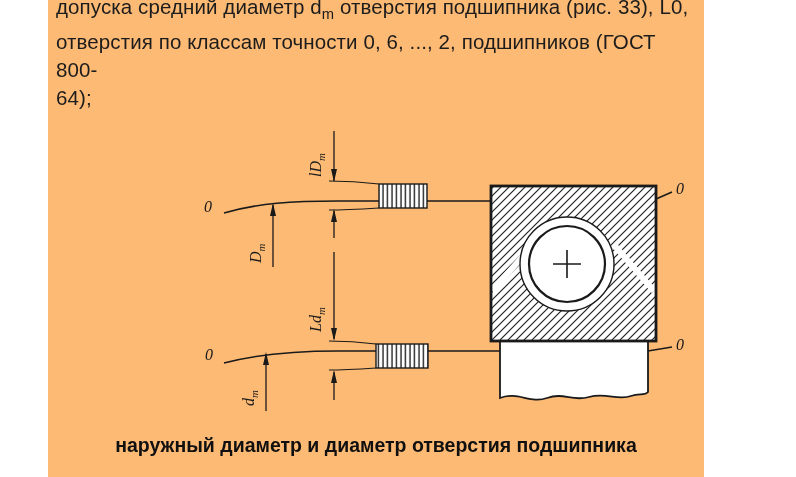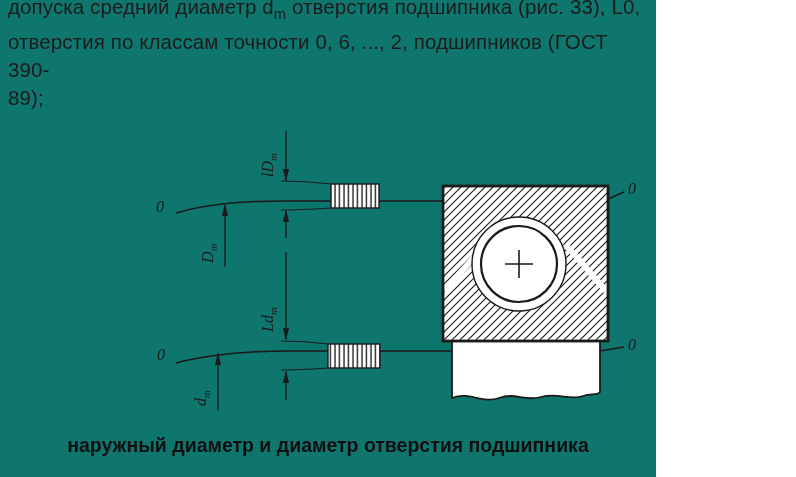--- a/index.html
+++ b/index.html
@@ -1,18 +1,18 @@
 <!DOCTYPE html>
 <html><head>
 <meta charset="utf-8">
 <style>
   * { margin:0; padding:0; box-sizing:border-box; }
   html,body { width:796px; height:477px; overflow:hidden; background:#ffffff; }
   body { font-family:"Liberation Sans", sans-serif; }
-  .page { position:relative; width:656px; height:477px; overflow:hidden; background:#0f766e; }
+  .page { position:relative; width:656px; height:477px; overflow:hidden; background:#fdba74;margin-left:48px; }
 
   .body-text {
     position:absolute; left:8px; top:-7px; right:4px;
     font-size:20.5px; line-height:28px; color:#1c1c1c; letter-spacing:0.1px;
   }
   .body-text sub { font-size:0.72em; }
 
   .caption {
     position:absolute; left:0; top:432px; width:100%;
     text-align:center; font-weight:bold; font-size:19.5px; line-height:26px; color:#101010;
@@ -25,22 +25,22 @@
   .dlabel { font-size:16px; }
   .sub    { font-size:11px; }
 </style>
 </head>
 <body>
 
 <div class="page">
 
   <div class="body-text">
     <div><span>допуска средний диаметр d</span><sub>m</sub><span> отверстия подшипника (рис. 33), L0,</span></div>
-    <div>отверстия по классам точности 0, 6, ..., 2, подшипников (ГОСТ 390-</div>
-    <div>89);</div>
+    <div>отверстия по классам точности 0, 6, ..., 2, подшипников (ГОСТ 800-</div>
+    <div>64);</div>
   </div>
 
   <svg class="figure-svg" width="796" height="477" viewBox="0 0 796 477">
     <defs>
       <pattern id="diag" width="8" height="8" patternUnits="userSpaceOnUse">
         <rect width="8" height="8" fill="#ffffff"></rect>
         <path d="M-2,2 L2,-2 M0,8 L8,0 M6,10 L10,6" stroke="#222222" stroke-width="1.2"></path>
       </pattern>
       <pattern id="vert" width="4.5" height="6" patternUnits="userSpaceOnUse">
         <rect width="4.5" height="6" fill="#ffffff"></rect>

